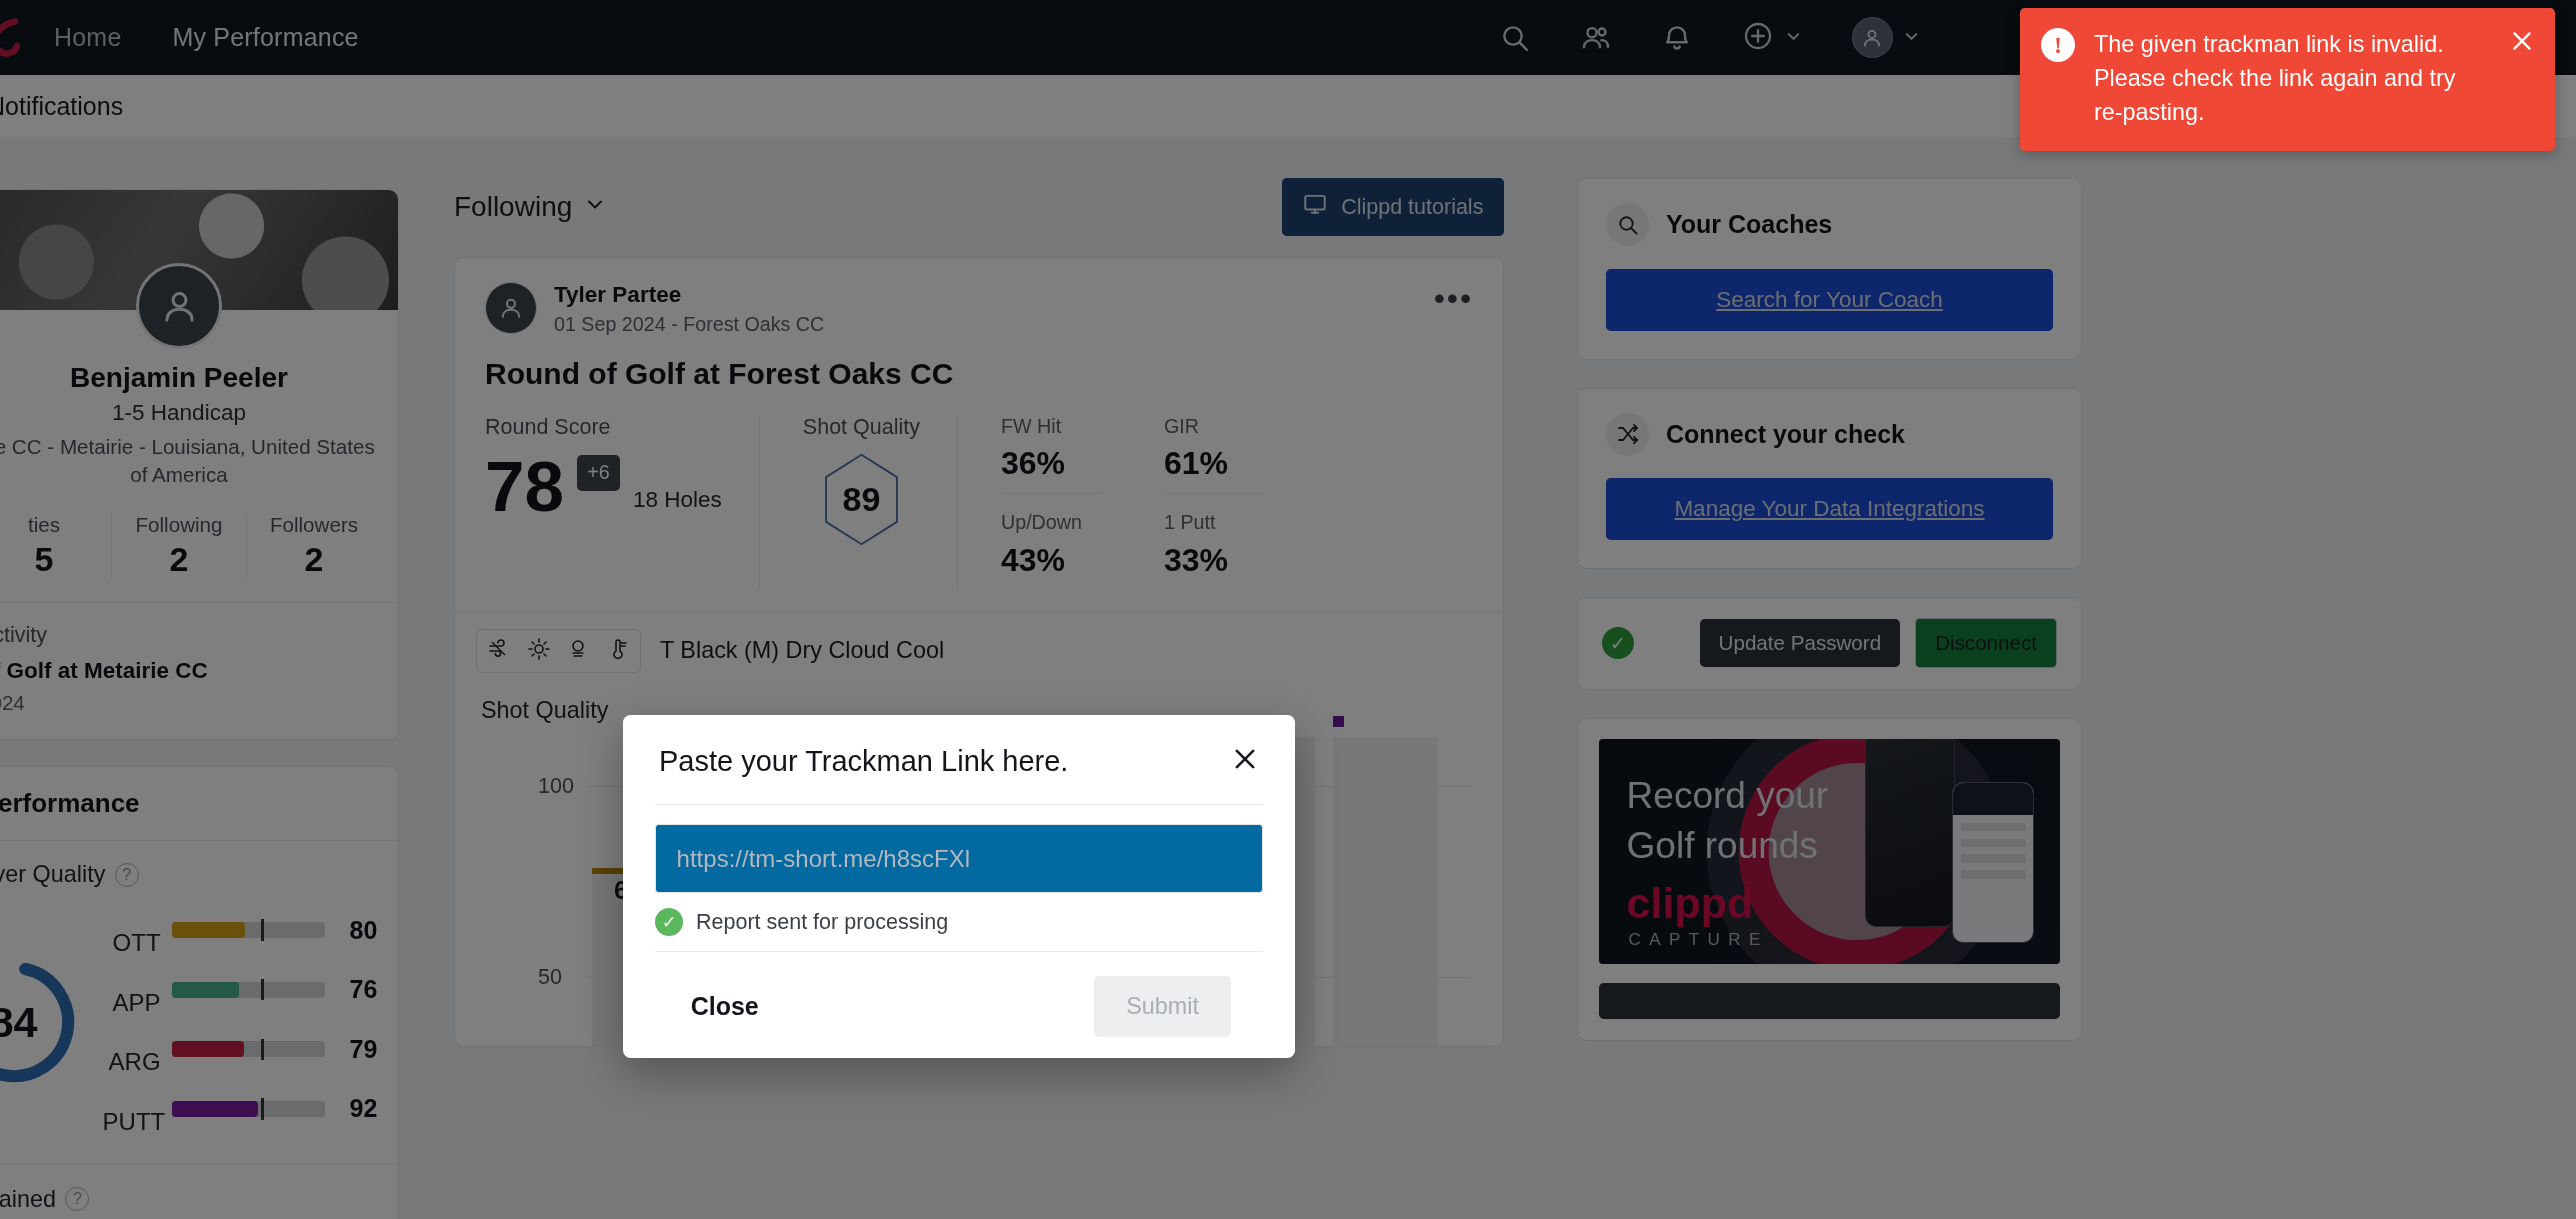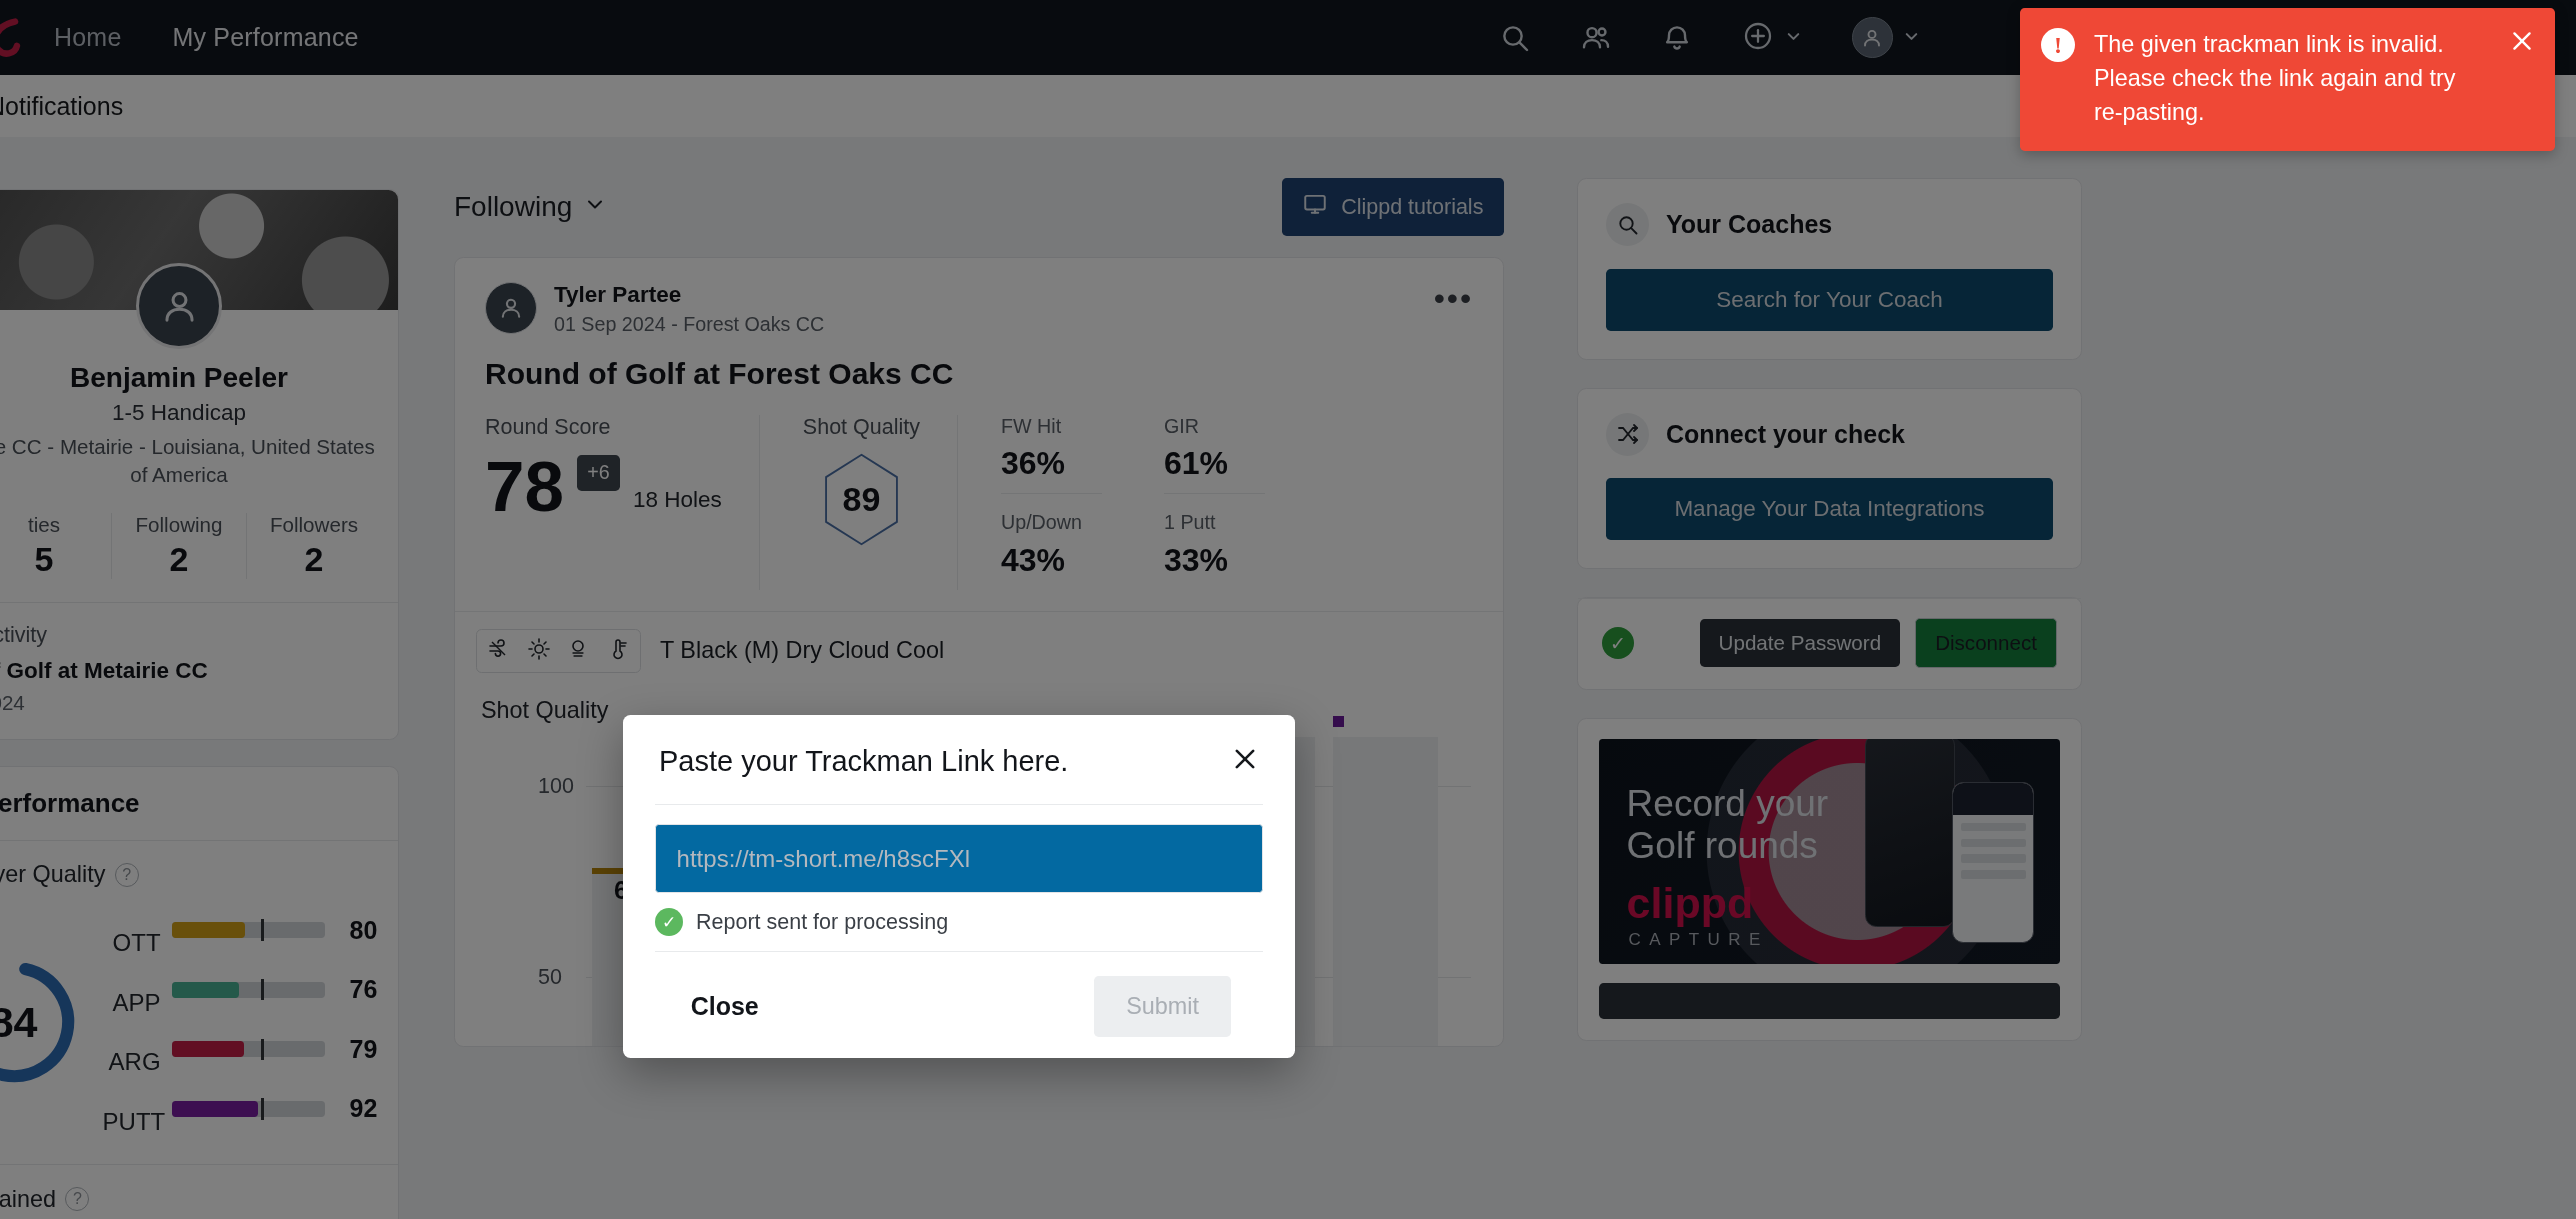--- a/index.html
+++ b/index.html
@@ -182,23 +182,24 @@
   
   .rcard { background: #fff; border: 0.9px solid #e3e5e8; border-radius: 9.4px; padding: 24px 28px 28px; }
   .rcard + .rcard { margin-top: 28px; }
   .rhead { display: flex; align-items: center; gap: 17px; }
   .rbubble {
     width: 43px; height: 43px; border-radius: 50%; background: #eceef0;
     display:flex; align-items:center; justify-content:center; color:#23272d; flex:none;
   }
   .rtitle { font-size: 25px; font-weight: 700; color: #12151a; }
   .rbtn-dark {
-    margin-top: 22.5px; width: 100%; background: #0c4a6e; color: #d8dde2;
+    margin-top: 22.5px; width: 100%; background: #1d4ed8; color: #d8dde2;
     border: none; border-radius: 4.7px; padding: 18px 9px; font-size: 22.5px;
     font-family: "Liberation Sans", sans-serif;
+    text-decoration: underline;
   }
   .arccos-card { background:#fff; border:0.9px solid #e3e5e8; border-radius:9.4px; margin-top:28px; }
   .arccos-logo-row { display:flex; align-items:center; justify-content:center; gap: 28px; padding: 58px 0 54px; }
   .arccos-word { font-size: 36px; letter-spacing: 10.3px; color: #101317; }
   .arccos-foot {
     display:flex; align-items:center; gap: 15px; padding: 19px 24px 20.6px;
     border-top: 0.9px solid #e9ebed;
   }
   .check-green {
     width: 32px; height: 32px; border-radius: 50%; background: #2e9e3d;
@@ -214,21 +215,21 @@
   }
   .promo-card { background:#fff; border:0.9px solid #e3e5e8; border-radius:9.4px; margin-top:28px; padding: 20.6px; }
   .promo-img {
     position: relative; height: 225px; border-radius: 3.7px; overflow: hidden;
     background:
       radial-gradient(circle at 56% 50%, rgba(160,160,165,.85) 0 88px, transparent 89px),
       radial-gradient(circle at 56% 50%, rgba(196,18,68,.9) 0 118px, transparent 119px),
       radial-gradient(circle at 56% 50%, rgba(40,46,58,.9) 0 150px, transparent 151px),
       linear-gradient(135deg,#0d141d 0%, #121a25 100%);
   }
-  .promo-l1 { position:absolute; left: 28px; top: 44px; font-size: 37px; color:#dfe3e8; }
+  .promo-l1 { position:absolute; left: 28px; top: 36px; font-size: 37px; color:#dfe3e8; }
   .promo-l2 { position:absolute; left: 28px; top: 86px; font-size: 37px; color:#dfe3e8; }
   .promo-brand { position:absolute; left: 28px; top: 140px; font-size: 43px; font-weight: 700; color:#d4114c; }
   .promo-cap { position:absolute; left: 30px; top: 191px; font-size: 17px; letter-spacing: 8.4px; color:#aeb3bb; }
   .phone-a {
     position:absolute; right: 105px; top: -5.6px; width: 90px; height: 193px;
     background: linear-gradient(160deg,#2a2f38,#14181f); border-radius: 11.2px; border:1.9px solid #454b55;
   }
   .phone-b {
     position:absolute; right: 26px; top: 43px; width: 82px; height: 161px;
     background: #f3f4f6; border-radius: 11.2px; border:1.9px solid #555b66; overflow:hidden;

